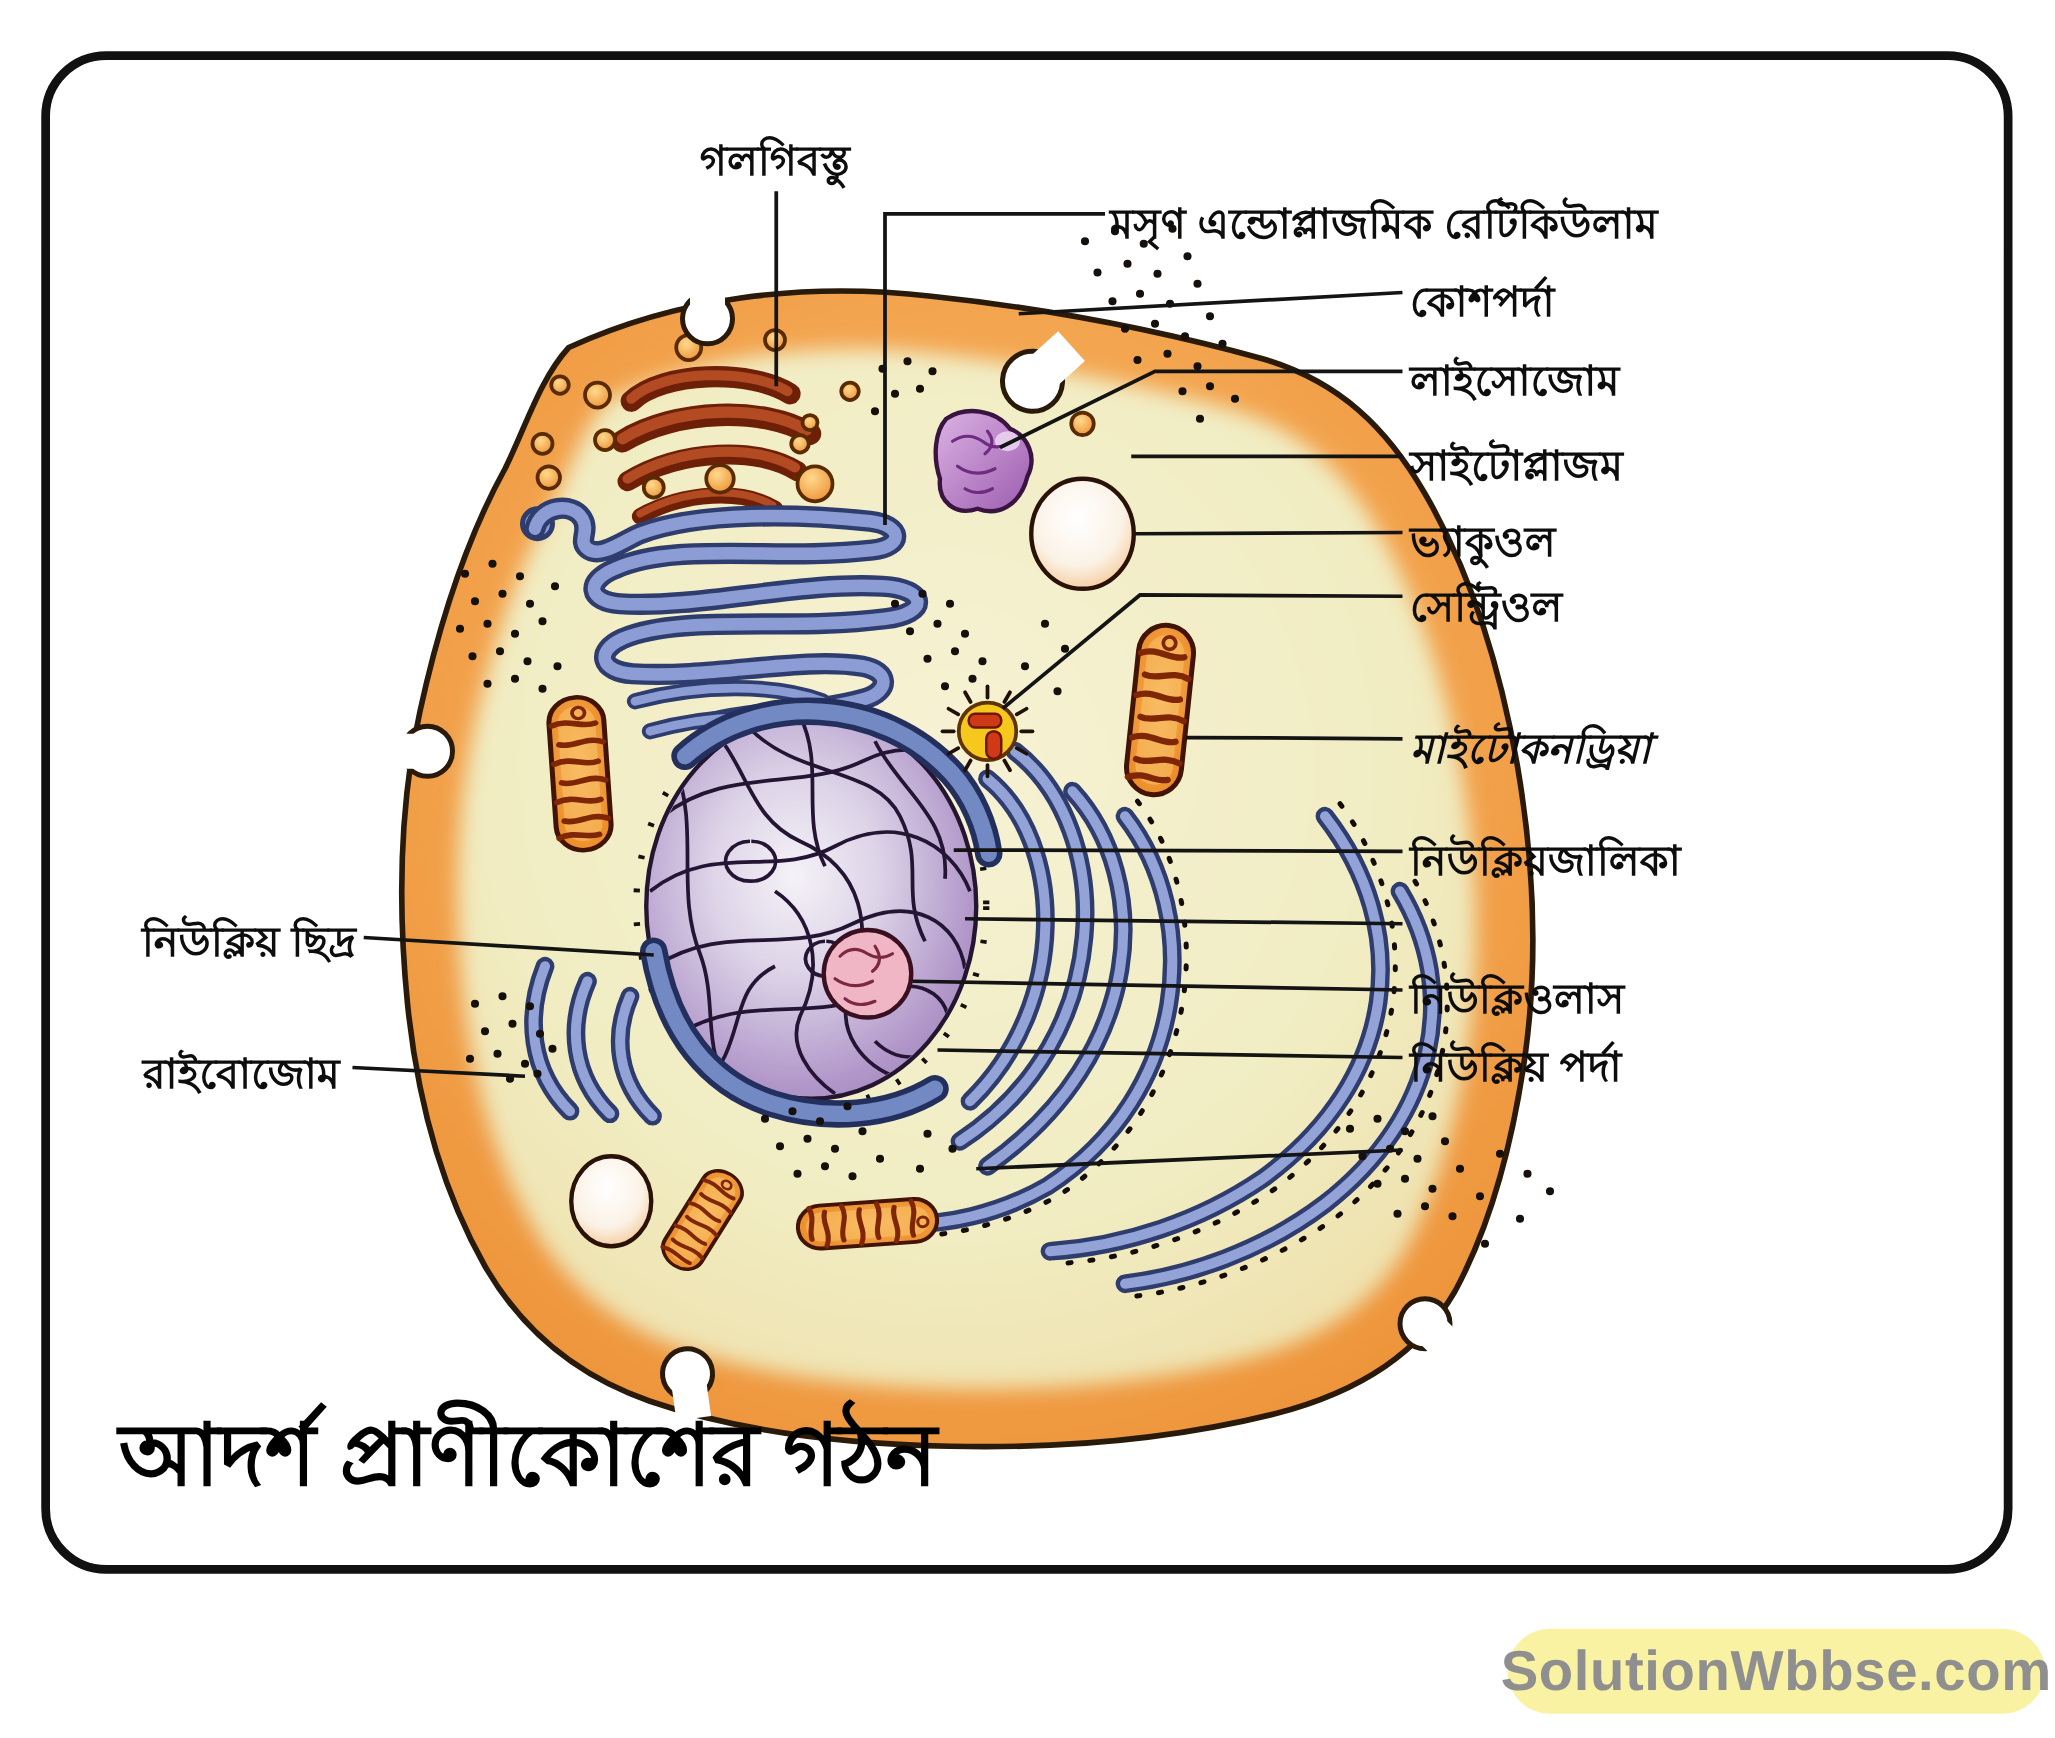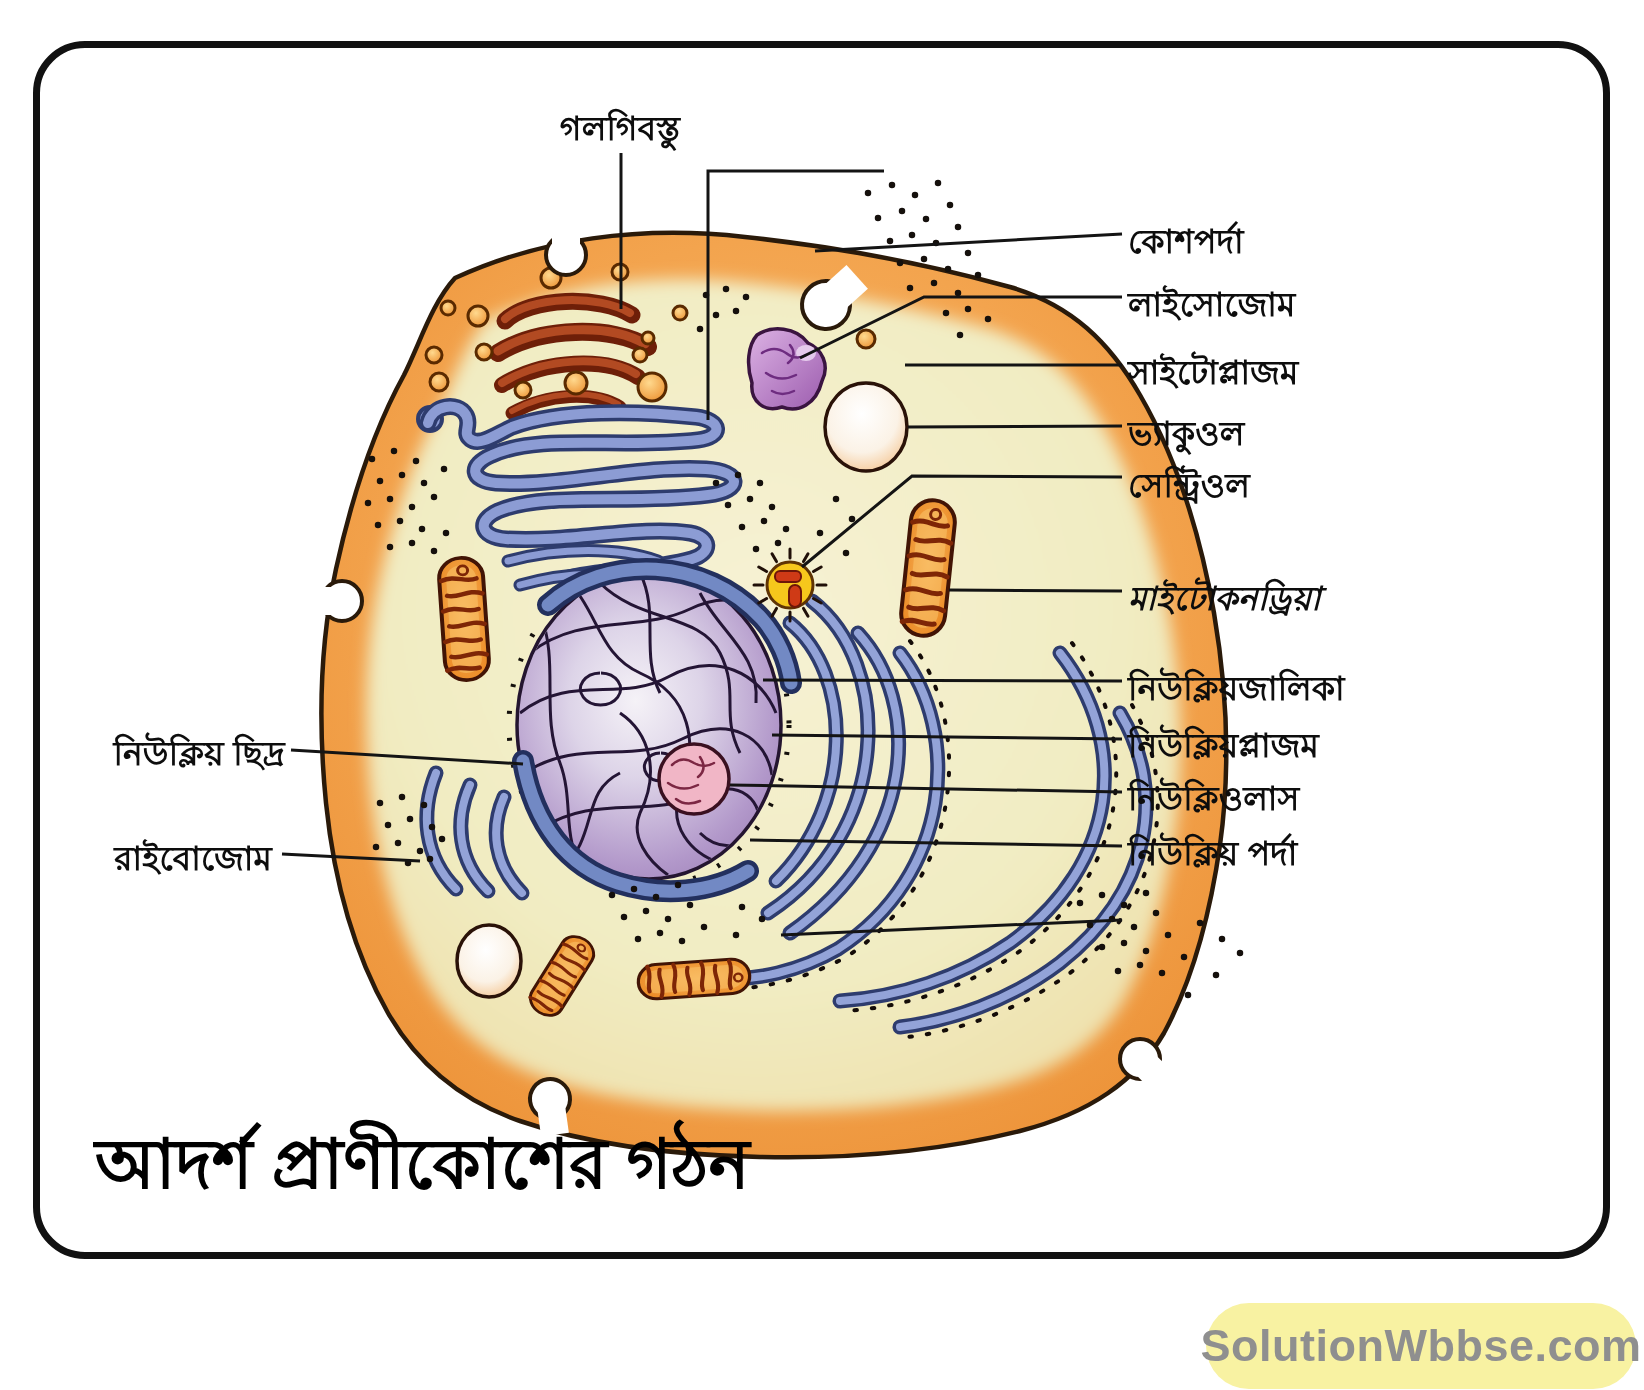--- a/index.html
+++ b/index.html
@@ -6,21 +6,21 @@
   .page{position:relative;width:1644px;height:1390px;background:#ffffff;overflow:hidden;
         font-family:"Liberation Sans",sans-serif;margin-top:13px;}
   .frame{position:absolute;left:33px;top:28px;width:1563px;height:1204px;
          border:7px solid #111;border-radius:52px;}
   svg.art{position:absolute;left:0;top:0;width:1644px;height:1390px;}
   .lbl{position:absolute;font-size:33px;font-weight:600;color:#0d0d0d;white-space:nowrap;
        letter-spacing:.2px;}
   .lbl.rt{text-align:right;}
   .ttl{position:absolute;left:95px;top:1098px;width:1300px;text-align:left;
        font-size:69px;font-weight:800;color:#000;}
-  .wm{position:absolute;left:1206px;top:1290px;width:430px;height:86px;background:#f8f2a2;
+  .wm{position:absolute;left:1206px;top:1290px;width:430px;height:68px;background:#f8f2a2;
       border-radius:43px;display:flex;align-items:center;justify-content:center;
       font-size:45px;font-weight:700;color:#8f8f8f;letter-spacing:.5px;}
 </style>
 </head>
 <body>
 
 <div class="page">
 
   <div class="frame"></div>
 
@@ -274,28 +274,28 @@
       <polyline points="1122,726 772,722"></polyline>
       <polyline points="1122,779 730,772"></polyline>
       <polyline points="1122,833 750,827"></polyline>
       <polyline points="1122,907 781,922"></polyline>
       <polyline points="291,737 523,751"></polyline>
       <polyline points="282,841 420,848"></polyline>
     </g>
   </svg>
 
   <div class="lbl" style="left:620px;top:90px;transform:translateX(-50%);">গলগিবস্তু</div>
+  <div class="lbl" style="left:888px;top:140px;">মসৃণ এন্ডোপ্লাজমিক রেটিকিউলাম</div>
   <div class="lbl" style="left:1128px;top:203px;">কোশপর্দা</div>
   <div class="lbl" style="left:1128px;top:266px;">লাইসোজোম</div>
   <div class="lbl" style="left:1128px;top:334px;">সাইটোপ্লাজম</div>
   <div class="lbl" style="left:1128px;top:395px;">ভ্যাকুওল</div>
   <div class="lbl" style="left:1128px;top:447px;">সেন্ট্রিওল</div>
   <div class="lbl" style="left:1128px;top:560px;font-style:italic;">মাইটোকনড্রিয়া</div>
   <div class="lbl" style="left:1128px;top:650px;">নিউক্লিয়জালিকা</div>
-  <div class="lbl" style="left:1128px;top:707px;">নিউক্লিয়প্লাজম</div>
   <div class="lbl" style="left:1128px;top:760px;">নিউক্লিওলাস</div>
   <div class="lbl" style="left:1128px;top:815px;">নিউক্লিয় পর্দা</div>
   <div class="lbl rt" style="right:1359px;top:715px;">নিউক্লিয় ছিদ্র</div>
   <div class="lbl rt" style="right:1372px;top:820px;">রাইবোজোম</div>
 
   <div class="ttl">আদর্শ প্রাণীকোশের গঠন</div>
 
   <div class="wm">
     <span>SolutionWbbse.com</span>
   </div>

